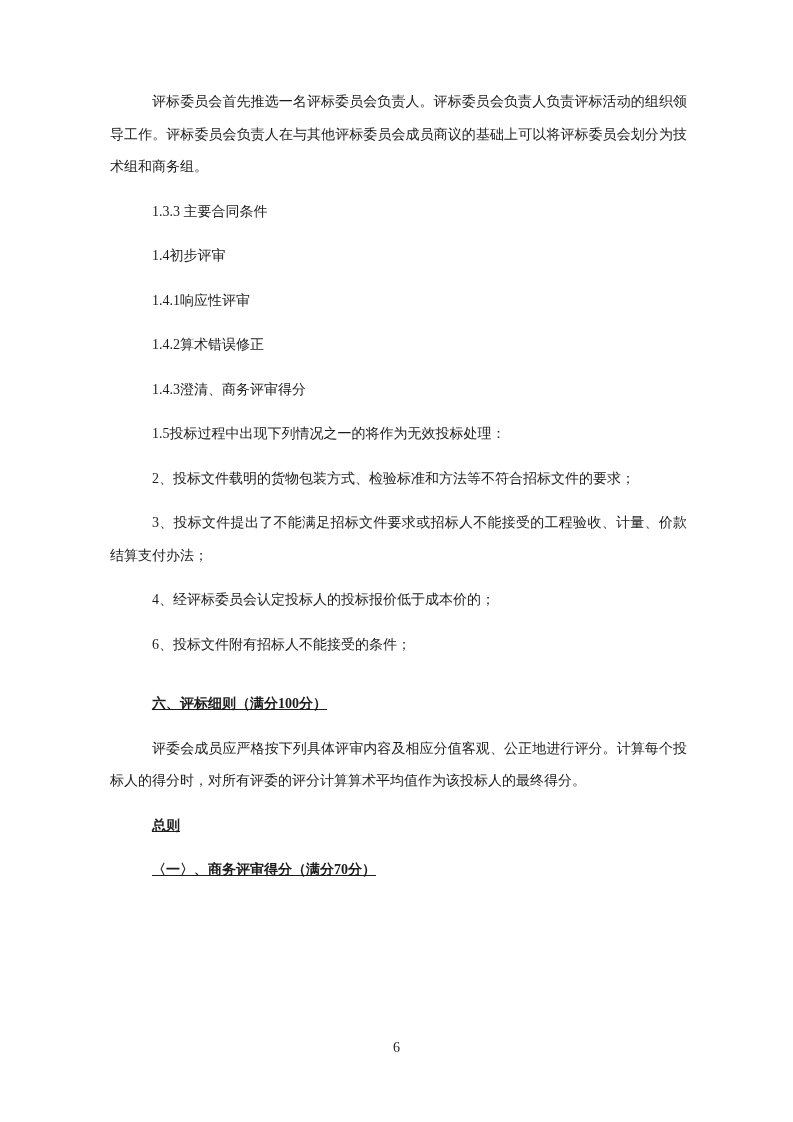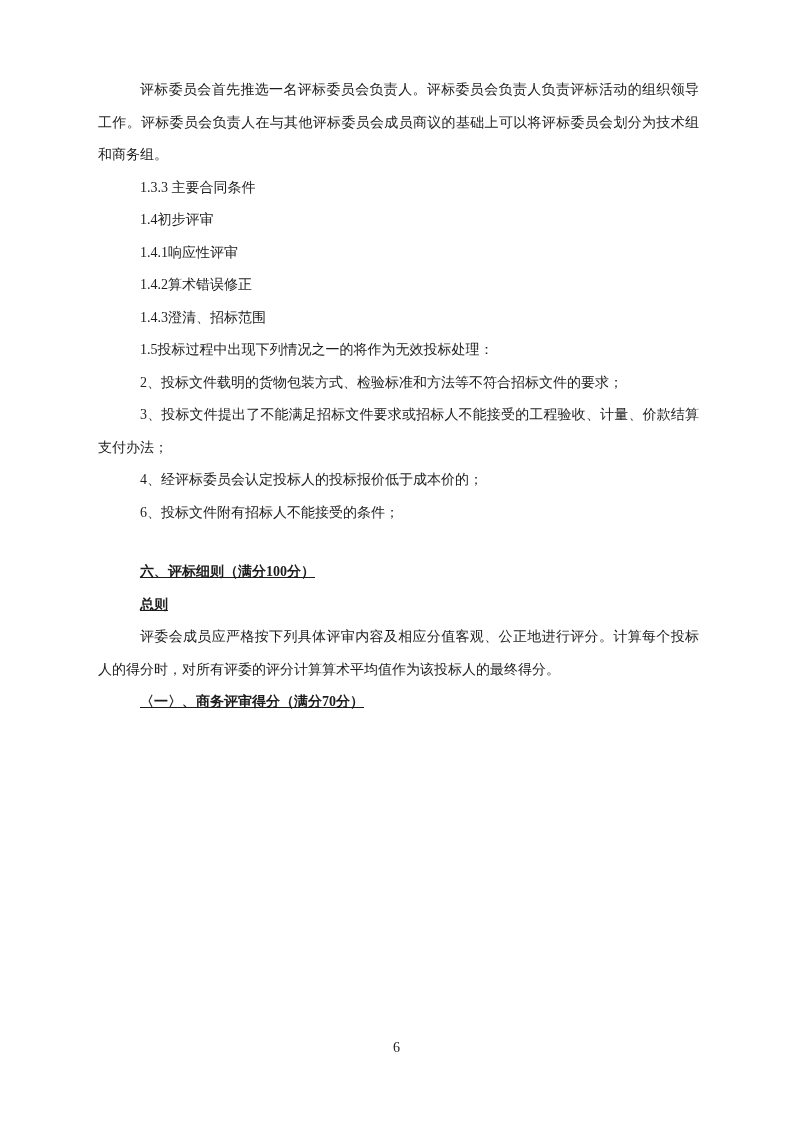--- a/index.html
+++ b/index.html
@@ -20,21 +20,21 @@
     position: absolute;
     left: 98px;
     top: 74px;
     width: 601px;
     font-size: 14px;
     line-height: 32.5px;
     text-align: justify;
     text-align-last: left;
   }
   .para {
-    margin: 0;
+    margin: 12px;
     padding: 0;
     word-break: break-all;
   }
   .para.indent   { text-indent: 42px; }
   .para.bold     { font-weight: bold; text-decoration: underline; }
   .para.gap-before { margin-top: 27px; }
   .page-number {
     position: absolute;
     top: 1040px;
     left: 0;
@@ -48,25 +48,25 @@
 </head>
 <body>
 
 <div class="page">
   <div class="doc-body" id="doc-body">
       <p class="para indent">评标委员会首先推选一名评标委员会负责人。评标委员会负责人负责评标活动的组织领导工作。评标委员会负责人在与其他评标委员会成员商议的基础上可以将评标委员会划分为技术组和商务组。</p>
       <p class="para indent">1.3.3 主要合同条件</p>
       <p class="para indent">1.4初步评审</p>
       <p class="para indent">1.4.1响应性评审</p>
       <p class="para indent">1.4.2算术错误修正</p>
-      <p class="para indent">1.4.3澄清、招标范围</p>
+      <p class="para indent">1.4.3澄清、商务评审得分</p>
       <p class="para indent">1.5投标过程中出现下列情况之一的将作为无效投标处理：</p>
       <p class="para indent">2、投标文件载明的货物包装方式、检验标准和方法等不符合招标文件的要求；</p>
       <p class="para indent">3、投标文件提出了不能满足招标文件要求或招标人不能接受的工程验收、计量、价款结算支付办法；</p>
       <p class="para indent">4、经评标委员会认定投标人的投标报价低于成本价的；</p>
       <p class="para indent">6、投标文件附有招标人不能接受的条件；</p>
       <p class="para indent bold gap-before">六、评标细则（满分100分）</p>
+      <p class="para indent">评委会成员应严格按下列具体评审内容及相应分值客观、公正地进行评分。计算每个投标人的得分时，对所有评委的评分计算算术平均值作为该投标人的最终得分。</p>
       <p class="para indent bold">总则</p>
-      <p class="para indent">评委会成员应严格按下列具体评审内容及相应分值客观、公正地进行评分。计算每个投标人的得分时，对所有评委的评分计算算术平均值作为该投标人的最终得分。</p>
       <p class="para indent bold">〈一〉、商务评审得分（满分70分）</p>
     </div>
   <div class="page-number">6</div>
 </div>
 
 </body></html>

